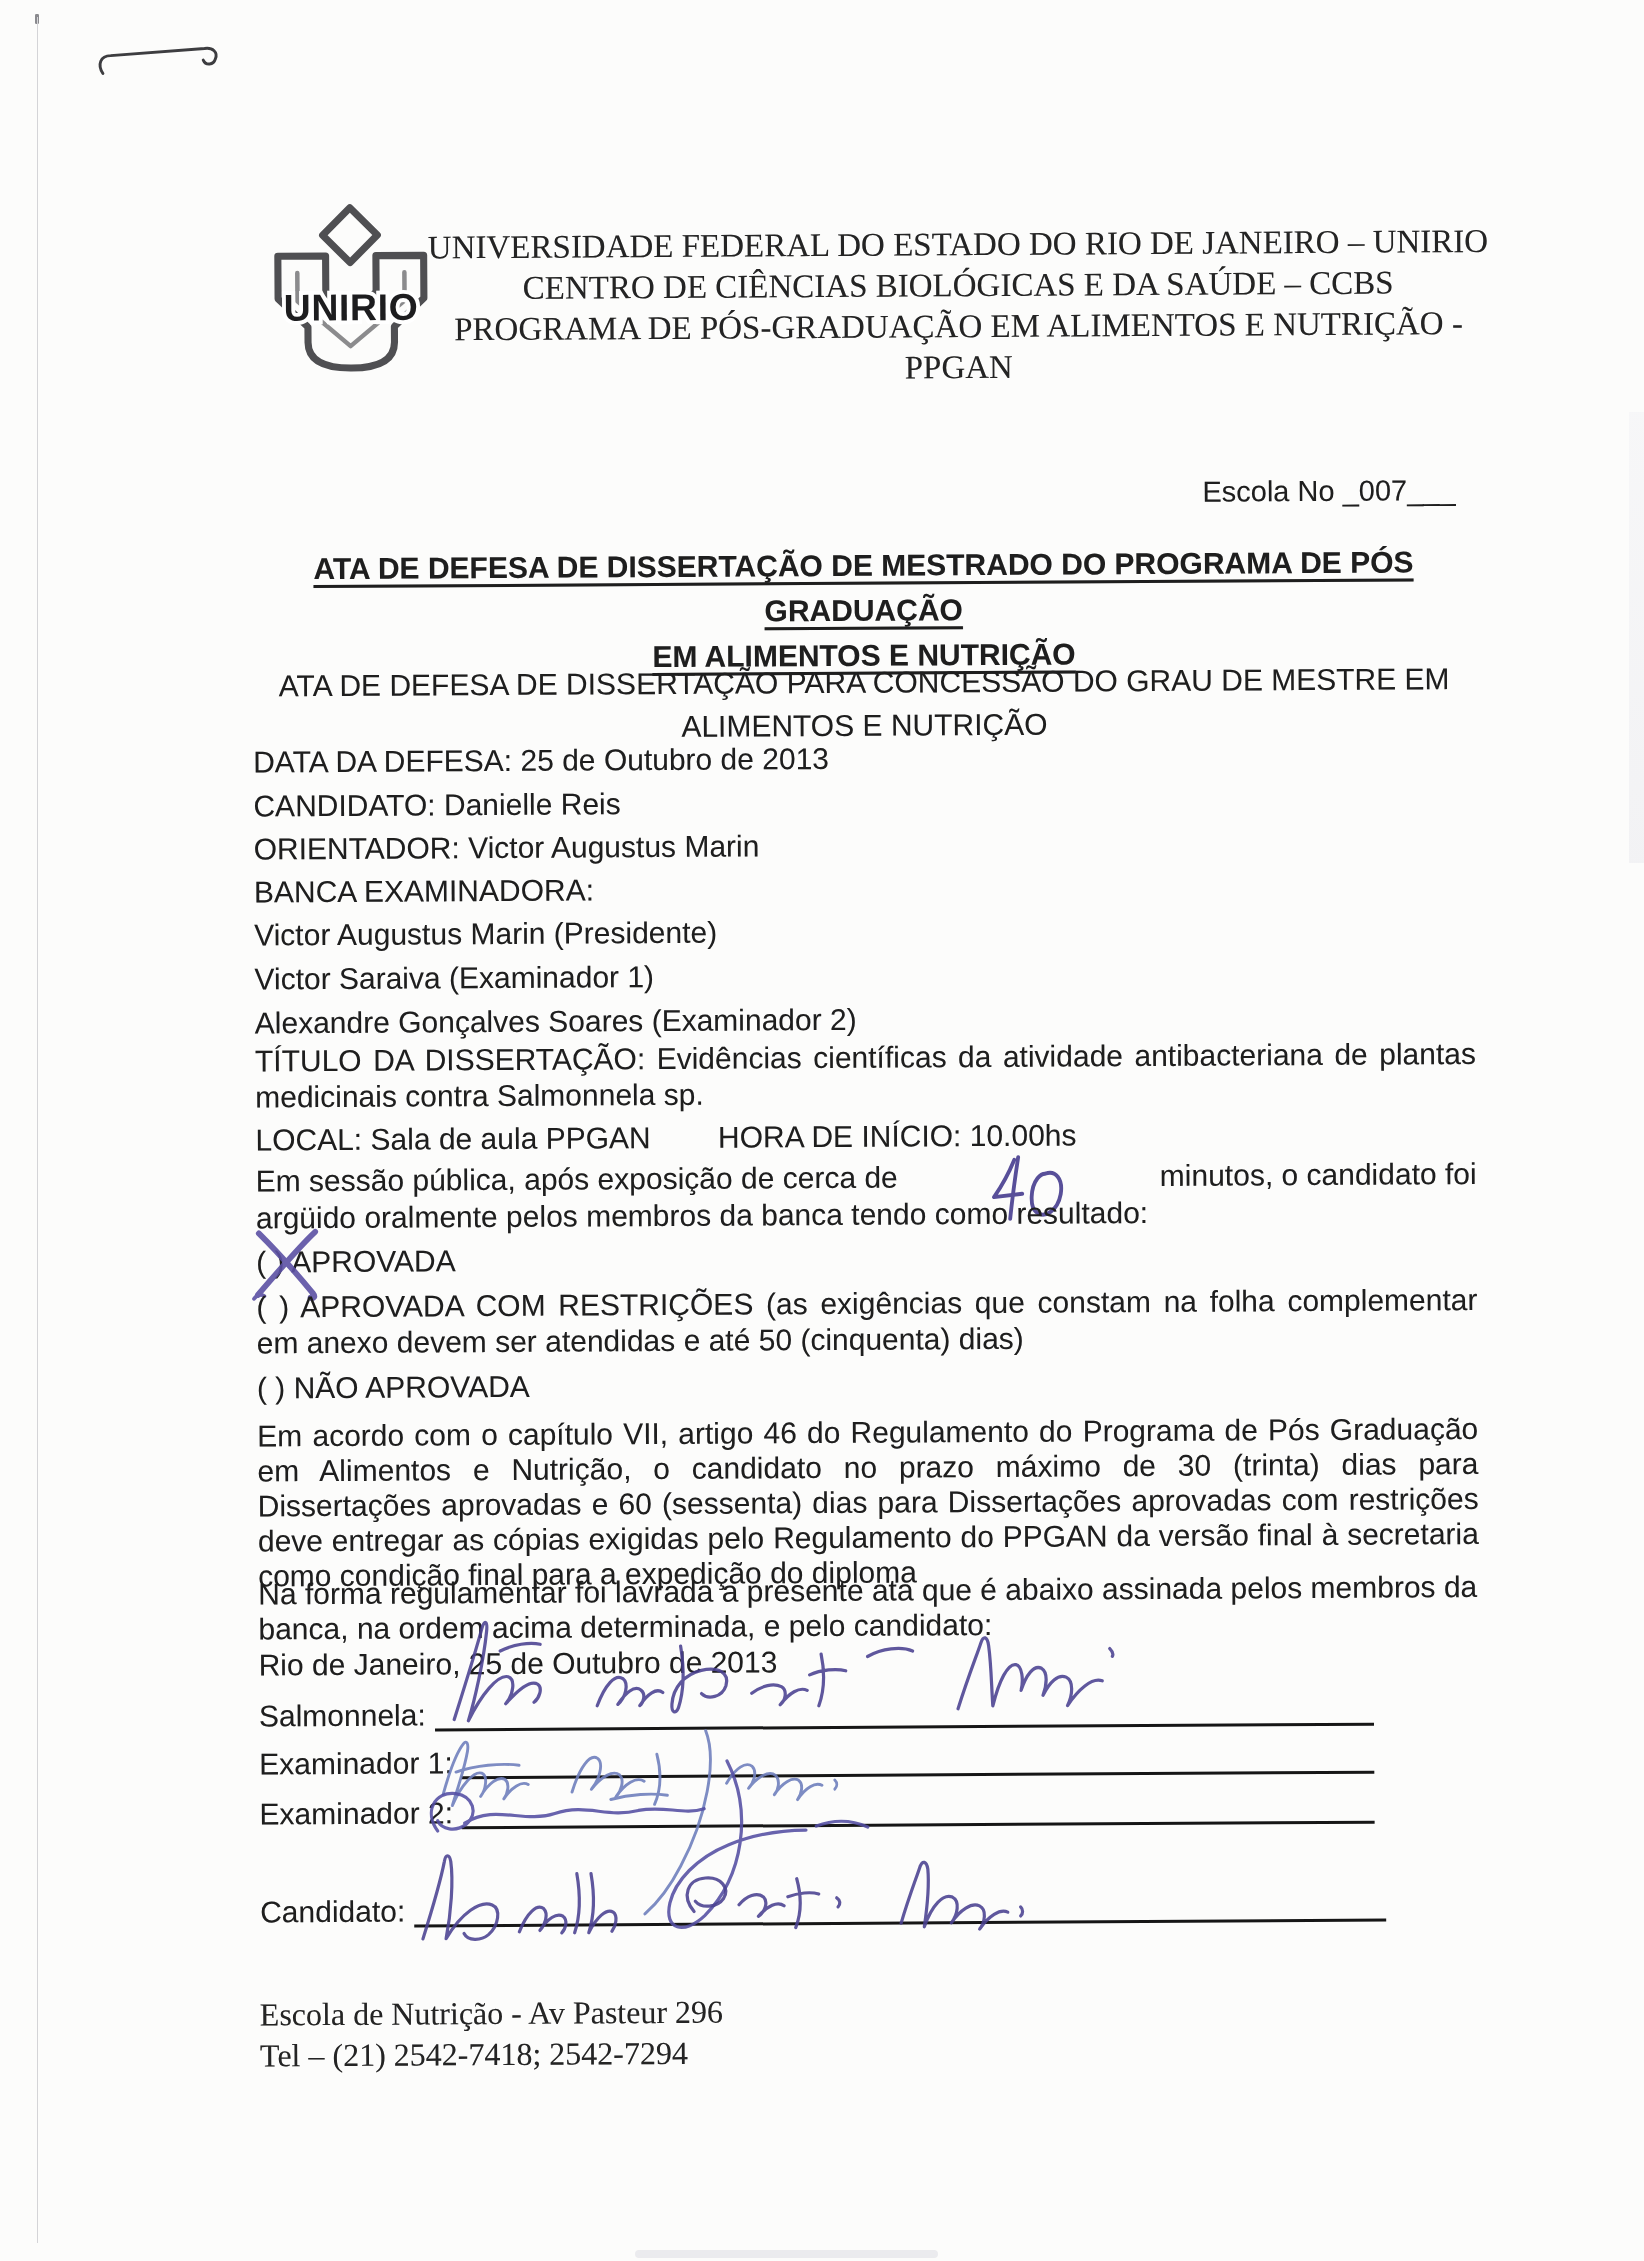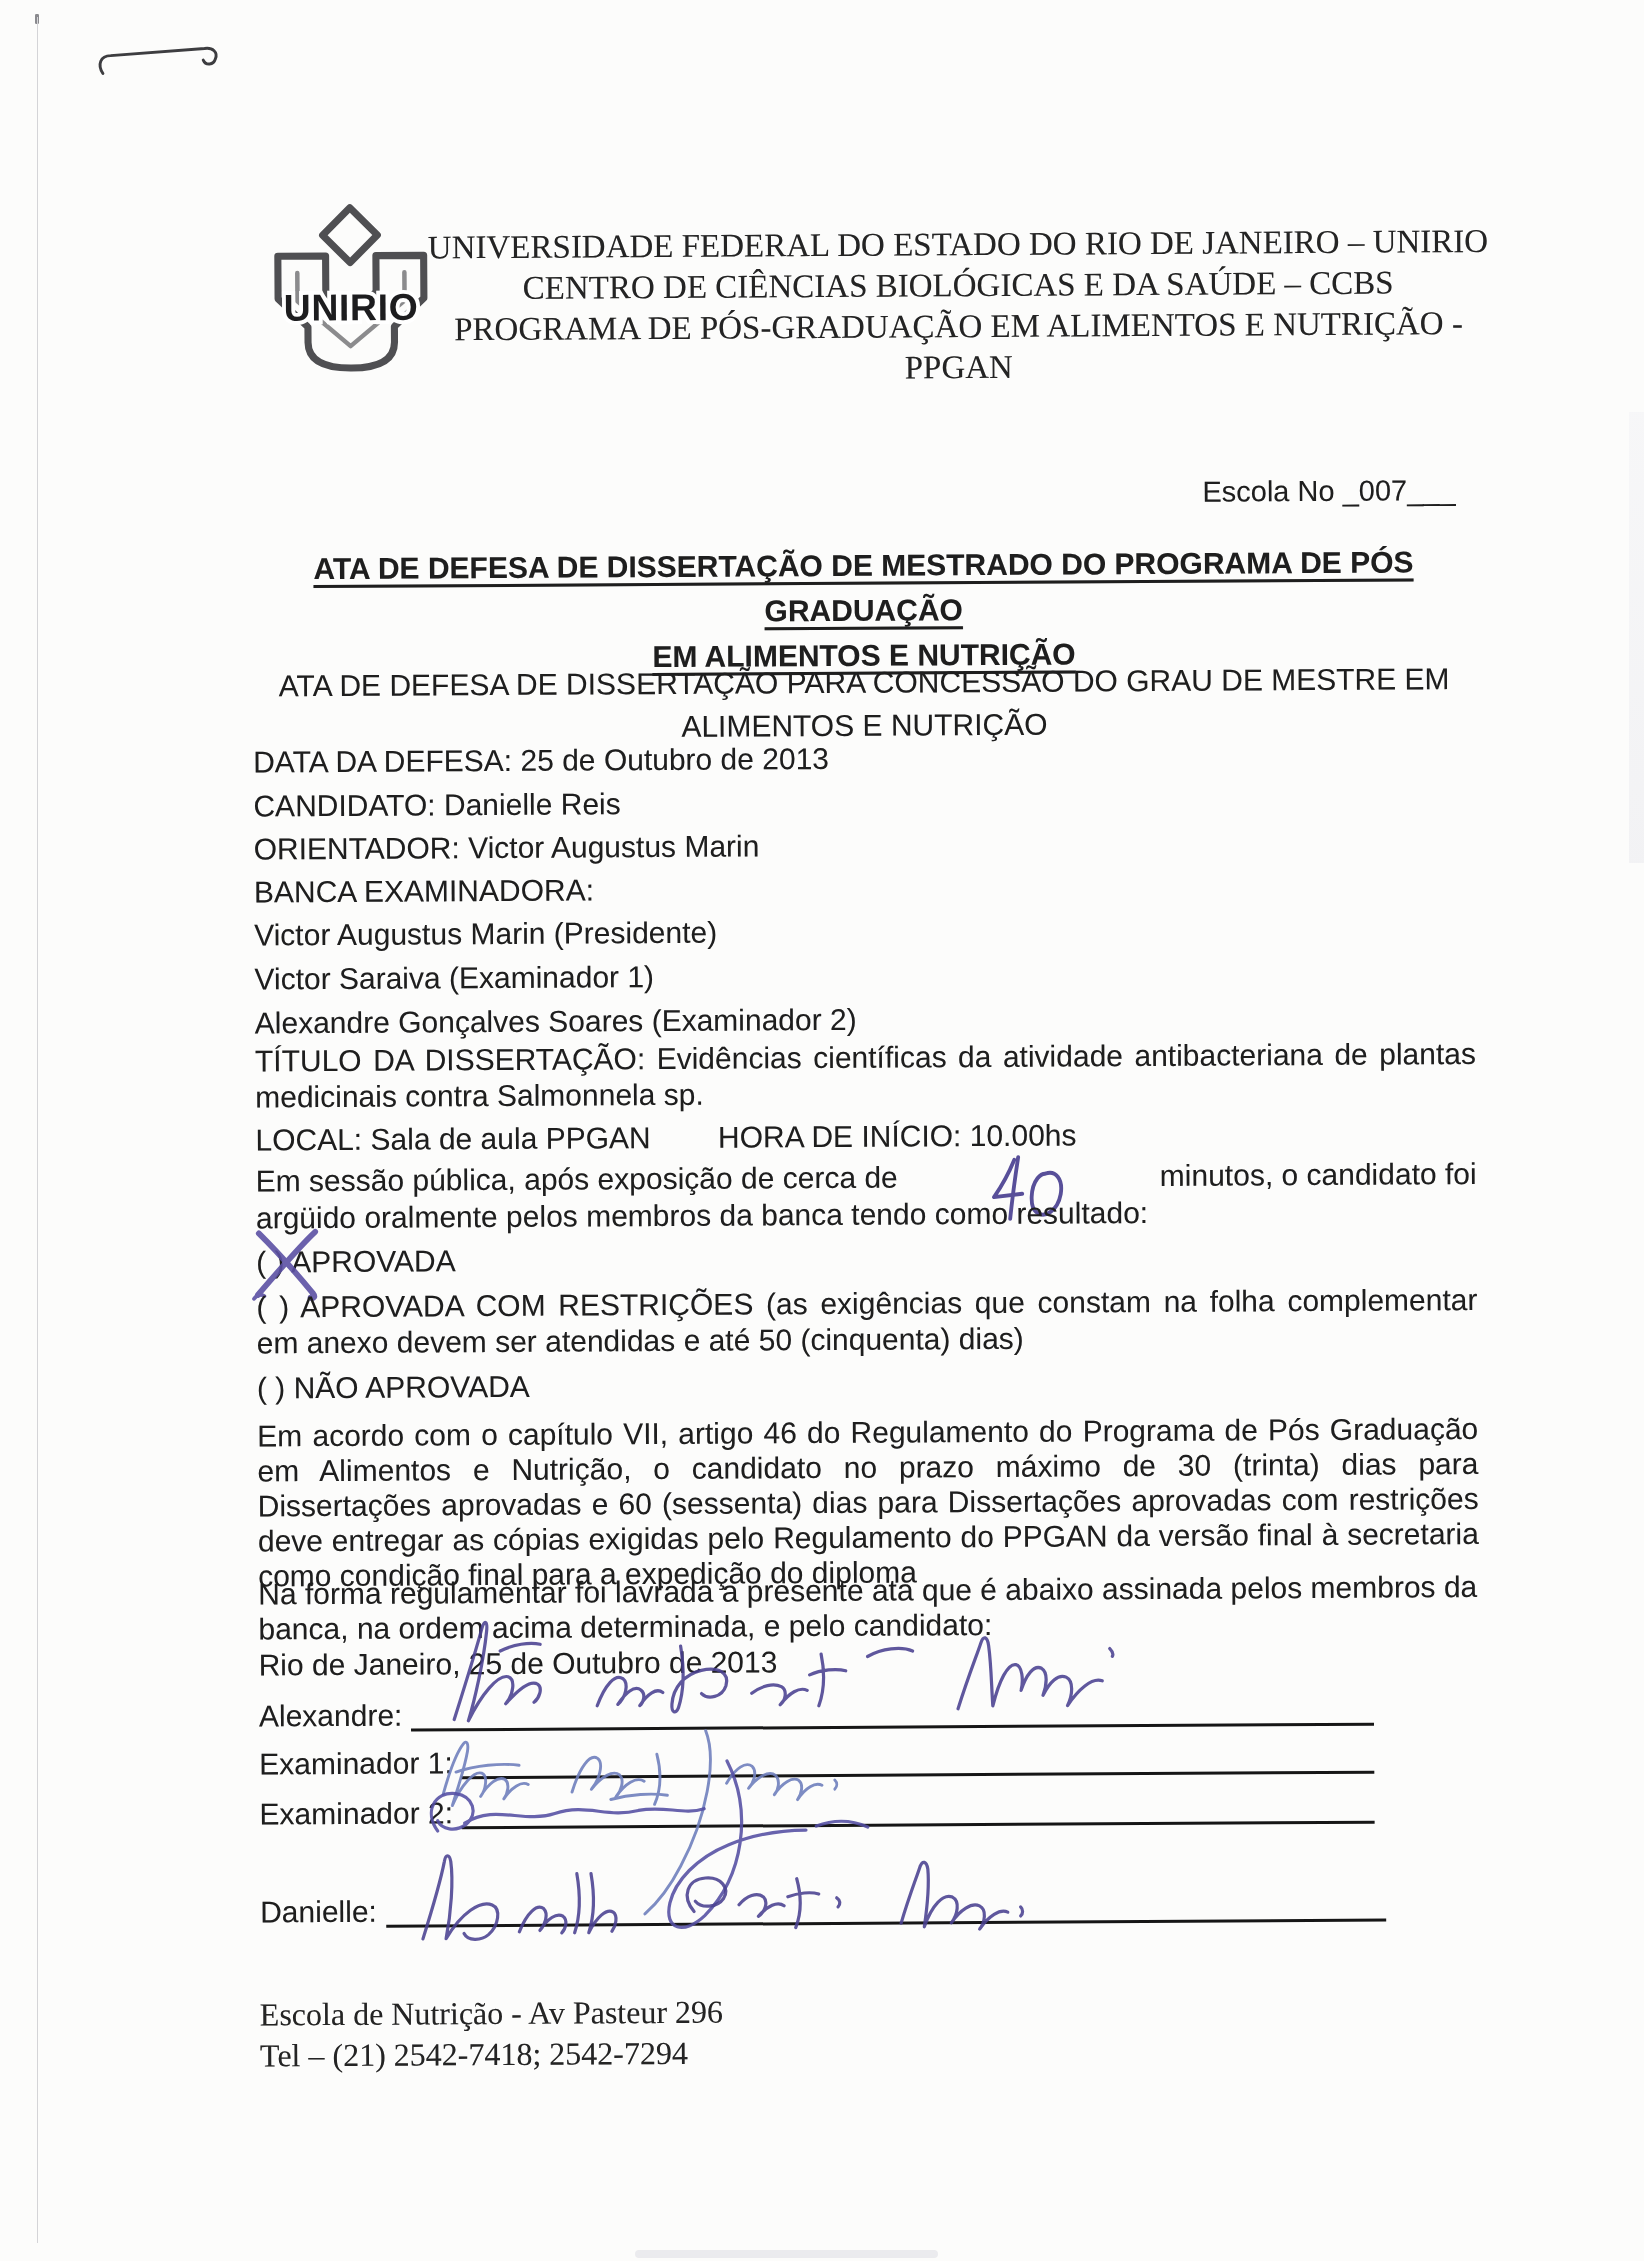--- a/index.html
+++ b/index.html
@@ -138,33 +138,33 @@
     <div class="par typed" style="top:1286px">(  ) APROVADA COM RESTRIÇÕES (as exigências que constam na folha complementar em anexo devem ser atendidas e até 50 (cinquenta) dias)</div>
     <div class="line typed" style="top:1368px">(  ) NÃO APROVADA</div>
 
     <div class="par typed" style="top:1415px; line-height:35px">Em acordo com o capítulo VII, artigo 46 do Regulamento do Programa de Pós Graduação em Alimentos e Nutrição, o candidato no prazo máximo de 30 (trinta) dias para Dissertações aprovadas e 60 (sessenta) dias para Dissertações aprovadas com restrições deve entregar as cópias exigidas pelo Regulamento do PPGAN da versão final à secretaria como condição final para a expedição do diploma</div>
 
     <div class="par typed" style="top:1573px; line-height:35px; text-align:left">Na forma regulamentar foi lavrada a presente ata que é abaixo assinada pelos membros da banca, na ordem acima determinada, e pelo candidato:</div>
 
     <div class="line typed" style="top:1645px">Rio de Janeiro, 25 de Outubro de 2013</div>
 
     <div class="sig-row" style="top:1693px; width:1115px">
-      <span class="sig-label typed">Alexandre:</span>
+      <span class="sig-label typed">Salmonnela:</span>
       <span class="sig-line"></span>
     </div>
     <div class="sig-row" style="top:1741px; width:1115px">
       <span class="sig-label typed">Examinador 1:</span>
       <span class="sig-line"></span>
     </div>
     <div class="sig-row" style="top:1791px; width:1115px">
       <span class="sig-label typed">Examinador 2:</span>
       <span class="sig-line"></span>
     </div>
     <div class="sig-row" style="top:1889px; width:1126px">
-      <span class="sig-label typed">Danielle:</span>
+      <span class="sig-label typed">Candidato:</span>
       <span class="sig-line"></span>
     </div>
 
     <svg class="sig-ink" style="left:399px; top:1609px;" width="741" height="129" viewBox="0 0 1150 200">
       <g class="ink" stroke="#4a4191" stroke-width="5" opacity=".88">
         <path d="M78 168 C96 112 114 56 122 26 C126 13 131 15 129 32 C124 78 110 138 100 170 C120 130 146 98 162 102 C174 106 170 130 158 144 C174 126 196 106 208 114 C216 120 210 136 202 142"></path>
         <path d="M150 62 C170 52 196 48 212 52"></path>
         <path d="M300 148 C312 116 328 98 340 106 C350 114 344 136 332 146 C344 128 358 116 368 124 C376 130 372 144 366 148 C378 130 392 120 402 128"></path>
         <path d="M430 56 C436 94 434 128 426 152 C422 162 415 160 416 146 C418 120 436 100 462 94 C488 88 506 98 500 118 C494 136 472 140 462 130"></path>
         <path d="M540 130 C556 118 574 114 586 120 C596 126 592 142 584 148 C598 130 614 120 626 126 M648 70 C654 100 652 128 644 150 M630 102 C648 94 672 92 686 96"></path>

